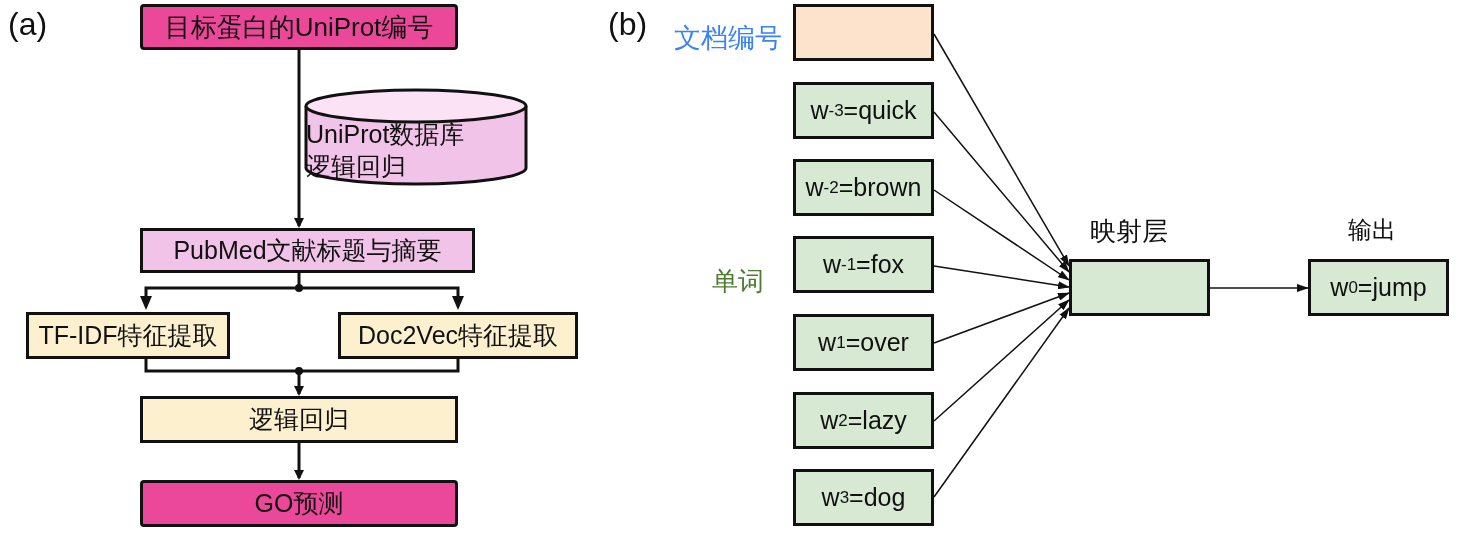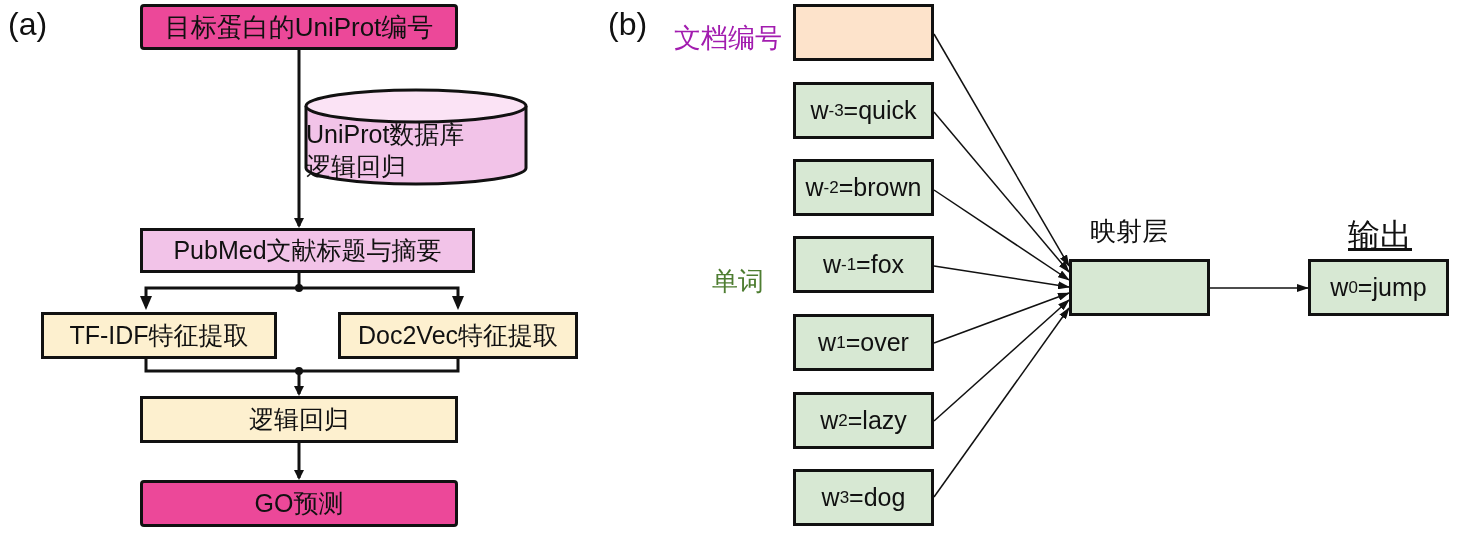--- a/index.html
+++ b/index.html
@@ -56,27 +56,27 @@
   </g>
 </svg>
 
 <div class="lbl" style="left:8px;top:6px;font-size:32px;">(a)</div>
 <div class="box pinkr" style="left:140px;top:4px;width:318px;height:46px;font-size:26px;">目标蛋白的UniProt编号</div>
 <div class="abs" style="left:306px;top:118px;width:220px;font-size:25px;line-height:32px;">
   <div>UniProt数据库</div>
   <div>逻辑回归</div>
 </div>
 <div class="box pink" style="left:140px;top:228px;width:335px;height:45px;font-size:25px;">PubMed文献标题与摘要</div>
-<div class="box cream" style="left:41px;top:312px;width:236px;height:47px;">TF-IDF特征提取</div>
+<div class="box cream" style="left:26px;top:312px;width:204px;height:47px;">TF-IDF特征提取</div>
 <div class="box cream" style="left:338px;top:312px;width:240px;height:47px;">Doc2Vec特征提取</div>
 <div class="box cream" style="left:140px;top:396px;width:318px;height:47px;">逻辑回归</div>
 <div class="box pinkr" style="left:140px;top:480px;width:318px;height:47px;">GO预测</div>
 
 <div class="lbl" style="left:608px;top:6px;font-size:32px;">(b)</div>
-<div class="lbl" style="left:674px;top:20px;color:#a21caf;">文档编号</div>
+<div class="lbl" style="left:674px;top:20px;color:#3b82f6;">文档编号</div>
 <div class="box peach" style="left:793px;top:4px;width:141px;height:57px;"></div>
 
 <div class="abs" style="left:690px;top:264px;color:#4e7d31;font-size:26px;line-height:34px;text-align:center;width:96px;">
   <div>单词</div>
 </div>
 
 <div class="box green" style="left:793px;top:82px;width:141px;height:57px;">
     <span>w</span>
     <sub>-3</sub>
     <span>=quick</span>
@@ -103,18 +103,18 @@
   </div>
 <div class="box green" style="left:793px;top:469px;width:141px;height:57px;">
     <span>w</span>
     <sub>3</sub>
     <span>=dog</span>
   </div>
 
 <div class="lbl" style="left:1090px;top:214px;font-size:26px;">映射层</div>
 <div class="box green" style="left:1069px;top:259px;width:141px;height:57px;"></div>
 
-<div class="lbl" style="left:1348px;top:214px;font-size:32px;text-decoration:underline;">输出</div>
+<div class="lbl" style="left:1348px;top:214px;font-size:24px;">输出</div>
 <div class="box green" style="left:1308px;top:259px;width:141px;height:57px;">
     <span>w</span>
     <sub>0</sub>
     <span>=jump</span>
   </div>
 
 </body></html>

